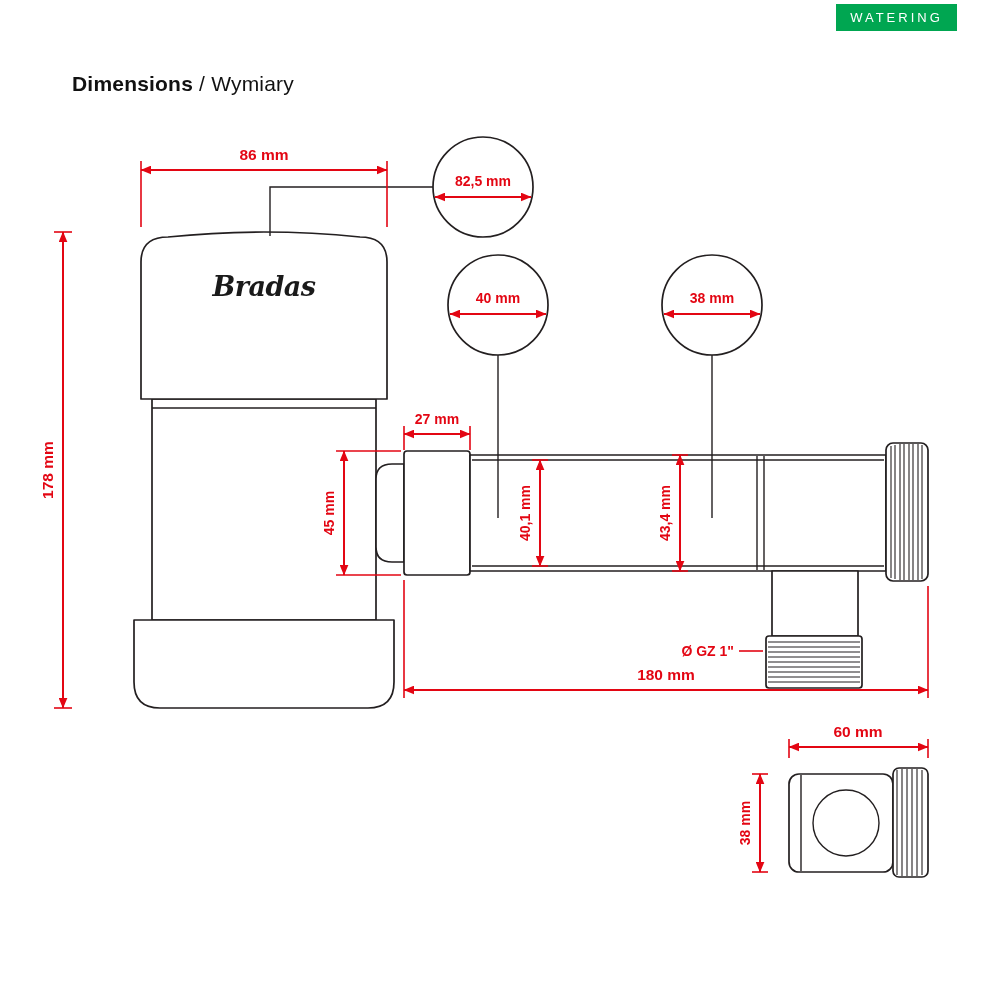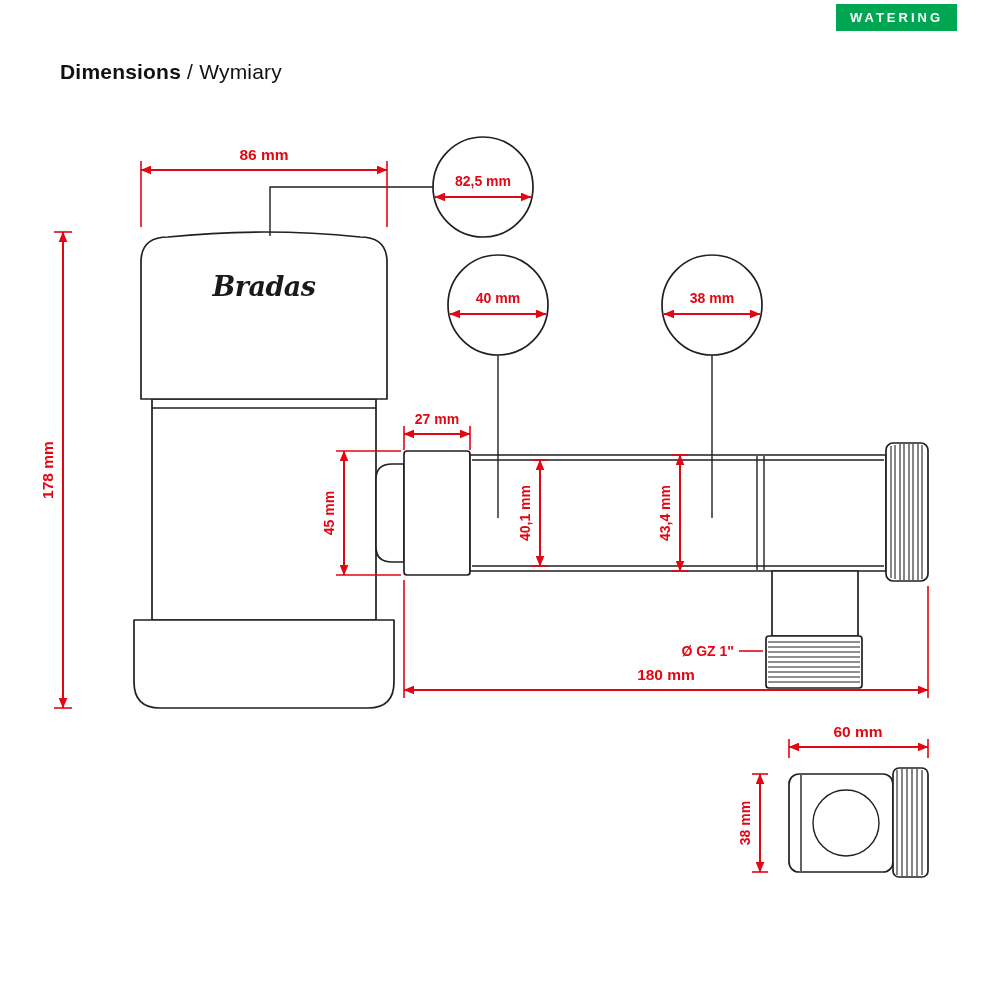--- a/index.html
+++ b/index.html
@@ -1,21 +1,21 @@
 <!DOCTYPE html>
 <html><head>
 <meta charset="utf-8">
 <style>
   *{box-sizing:border-box}
   html,body{margin:0;padding:0}
   body{width:1000px;height:1000px;background:#fff;font-family:"Liberation Sans",sans-serif}
   .page{position:relative;width:1000px;height:1000px;background:#fff;overflow:hidden}
   .badge{position:absolute;left:836px;top:4px;width:121px;height:27px;background:#00a651;color:#fff;
-         display:flex;align-items:center;justify-content:center;font-size:13px;font-weight:700;letter-spacing:3px}
-  .title{position:absolute;left:60px;top:60px;margin:0;font-size:21px;color:#111;font-weight:400;letter-spacing:.2px}
+         display:flex;align-items:center;justify-content:center;font-size:13px;font-weight:400;letter-spacing:3px}
+  .title{position:absolute;left:60px;top:60px;margin:12px;font-size:21px;color:#111;font-weight:400;letter-spacing:.2px}
   .title .t-bold{font-weight:700}
   svg.drawing{position:absolute;left:0;top:0}
   .footer-logo{position:absolute;right:40px;bottom:26px;font-family:"DejaVu Serif",serif;font-style:italic;
                font-weight:700;font-size:37px;color:#111;letter-spacing:-1px}
   .footer-logo sup{font-size:12px;margin-left:2px;font-style:normal}
 
   .part{fill:#fff;stroke:#231f20;stroke-width:1.7;stroke-linejoin:round}
   .pline{fill:none;stroke:#231f20;stroke-width:1.4}
   .leader{fill:none;stroke:#231f20;stroke-width:1.4}
   .texline{stroke:#231f20;stroke-width:1.1}

